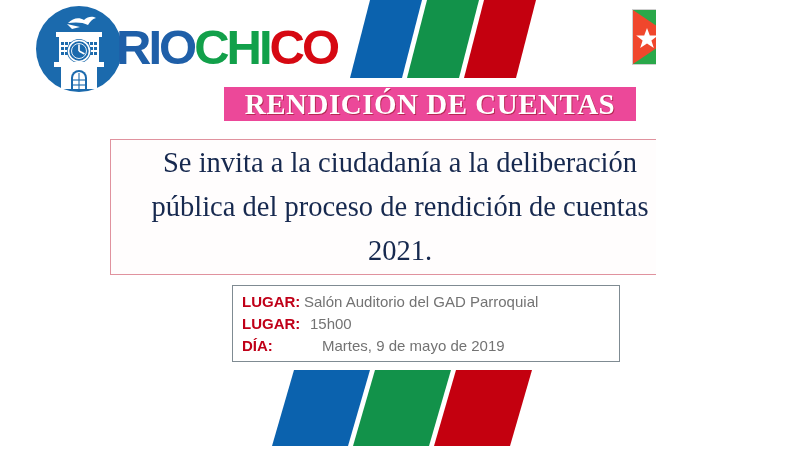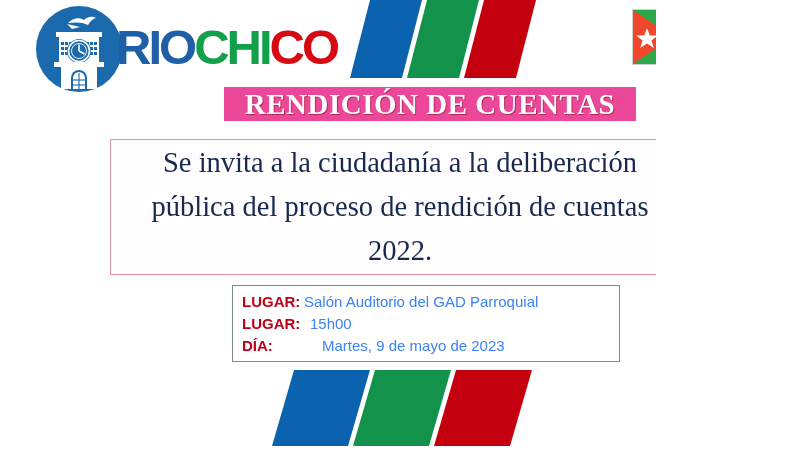--- a/index.html
+++ b/index.html
@@ -151,21 +151,21 @@
     font-family: "Liberation Sans", sans-serif;
     font-weight: bold;
     font-size: 15px;
     color: #c00018;
     width: 62px;
     flex: 0 0 62px;
   }
   .detail-value {
     font-family: "Liberation Sans", sans-serif;
     font-size: 15px;
-    color: #3b82f6;
+    color: #737373;
   }
   .detail-value.indent { padding-left: 6px; }
   .detail-value.indent2 { padding-left: 18px; }
 </style>
 </head>
 <body>
 
 <div id="poster">
 
   <div id="header-logo-block">
@@ -270,35 +270,35 @@
 
       <path d="M12 52 C22 60 40 60 50 52" fill="none" stroke="#2f9c4d" stroke-width="4"></path>
     </svg>
   </div>
 
   <div id="banner">
     <span id="banner-text">RENDICIÓN DE CUENTAS</span>
   </div>
 
   <div id="invite-box">
-    <div id="invite-text">Se invita a la ciudadanía a la deliberación pública del proceso de rendición de cuentas 2022.</div>
+    <div id="invite-text">Se invita a la ciudadanía a la deliberación pública del proceso de rendición de cuentas 2021.</div>
   </div>
 
   <div id="details-box">
     <div class="detail-row">
       <span class="detail-label">LUGAR:</span>
       <span class="detail-value">Salón Auditorio del GAD Parroquial</span>
     </div>
     <div class="detail-row">
       <span class="detail-label">LUGAR:</span>
       <span class="detail-value indent">15h00</span>
     </div>
     <div class="detail-row">
       <span class="detail-label">DÍA:</span>
-      <span class="detail-value indent2">Martes, 9 de mayo de 2023</span>
+      <span class="detail-value indent2">Martes, 9 de mayo de 2019</span>
     </div>
   </div>
 
   <div id="bottom-stripes">
     <svg width="270" height="80" viewBox="0 0 270 80">
       <polygon points="22,0 98,0 76,76 0,76" fill="#0b62ae"></polygon>
       <polygon points="103,0 179,0 157,76 81,76" fill="#12924a"></polygon>
       <polygon points="184,0 260,0 238,76 162,76" fill="#c4000f"></polygon>
     </svg>
   </div>

